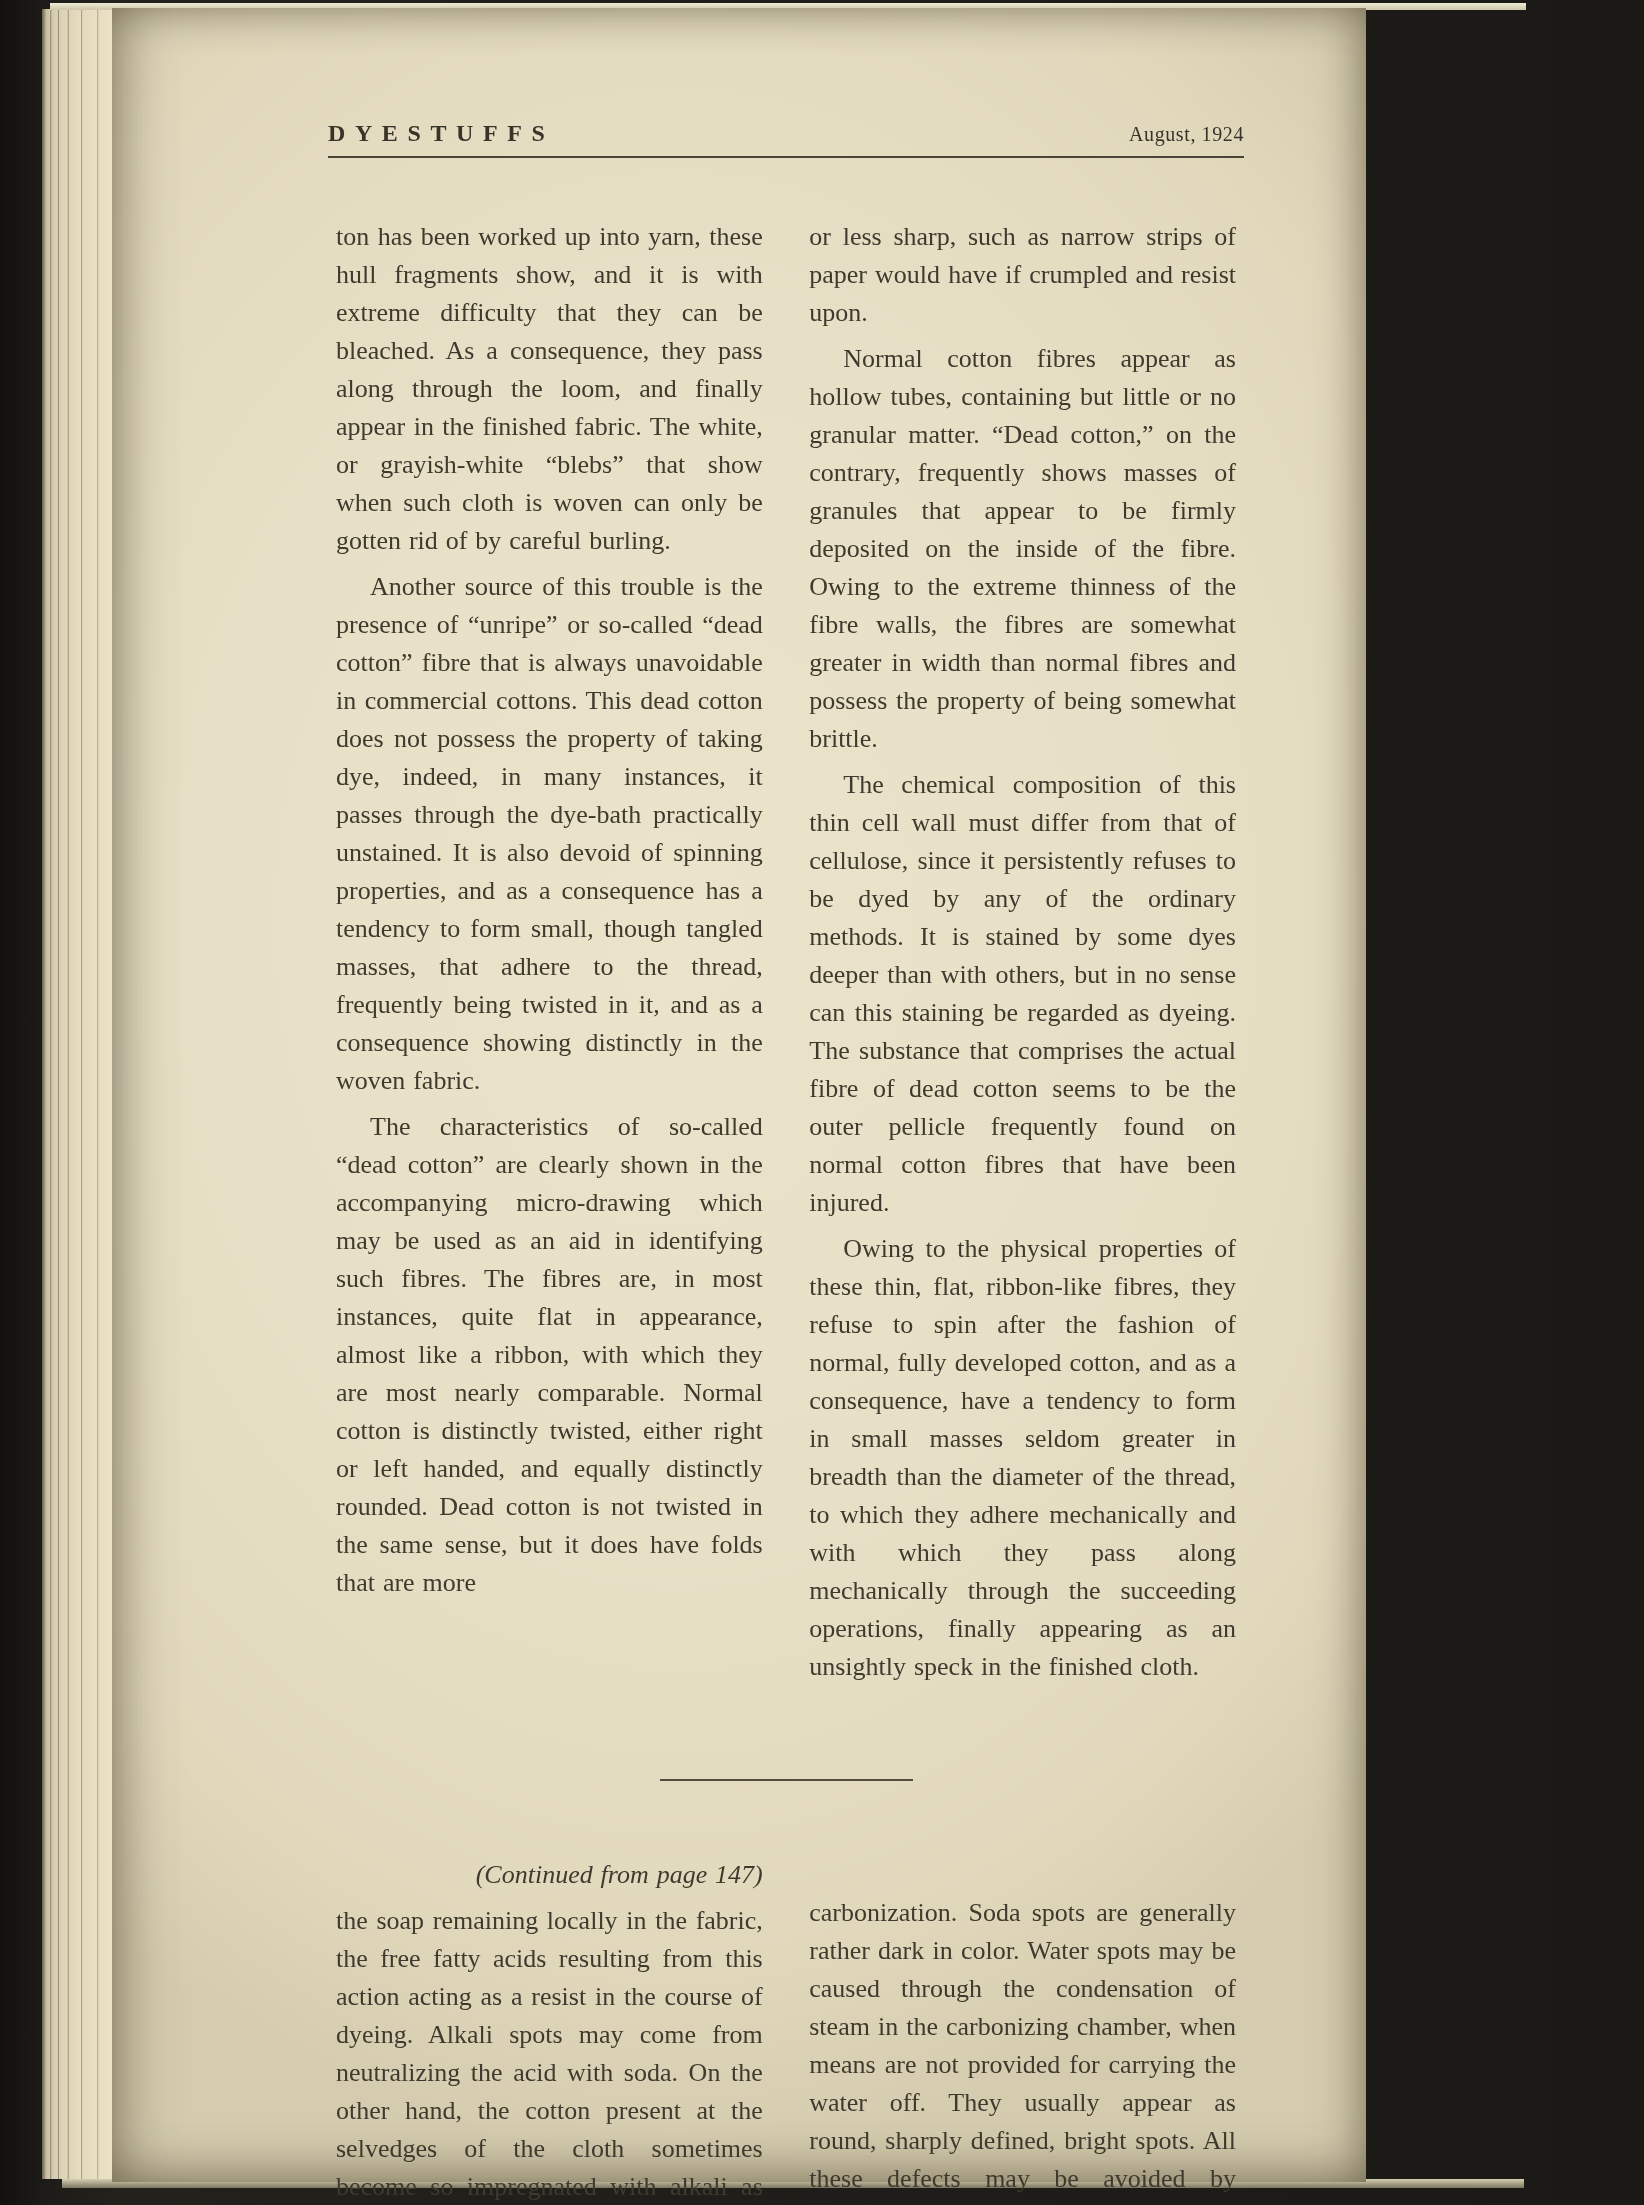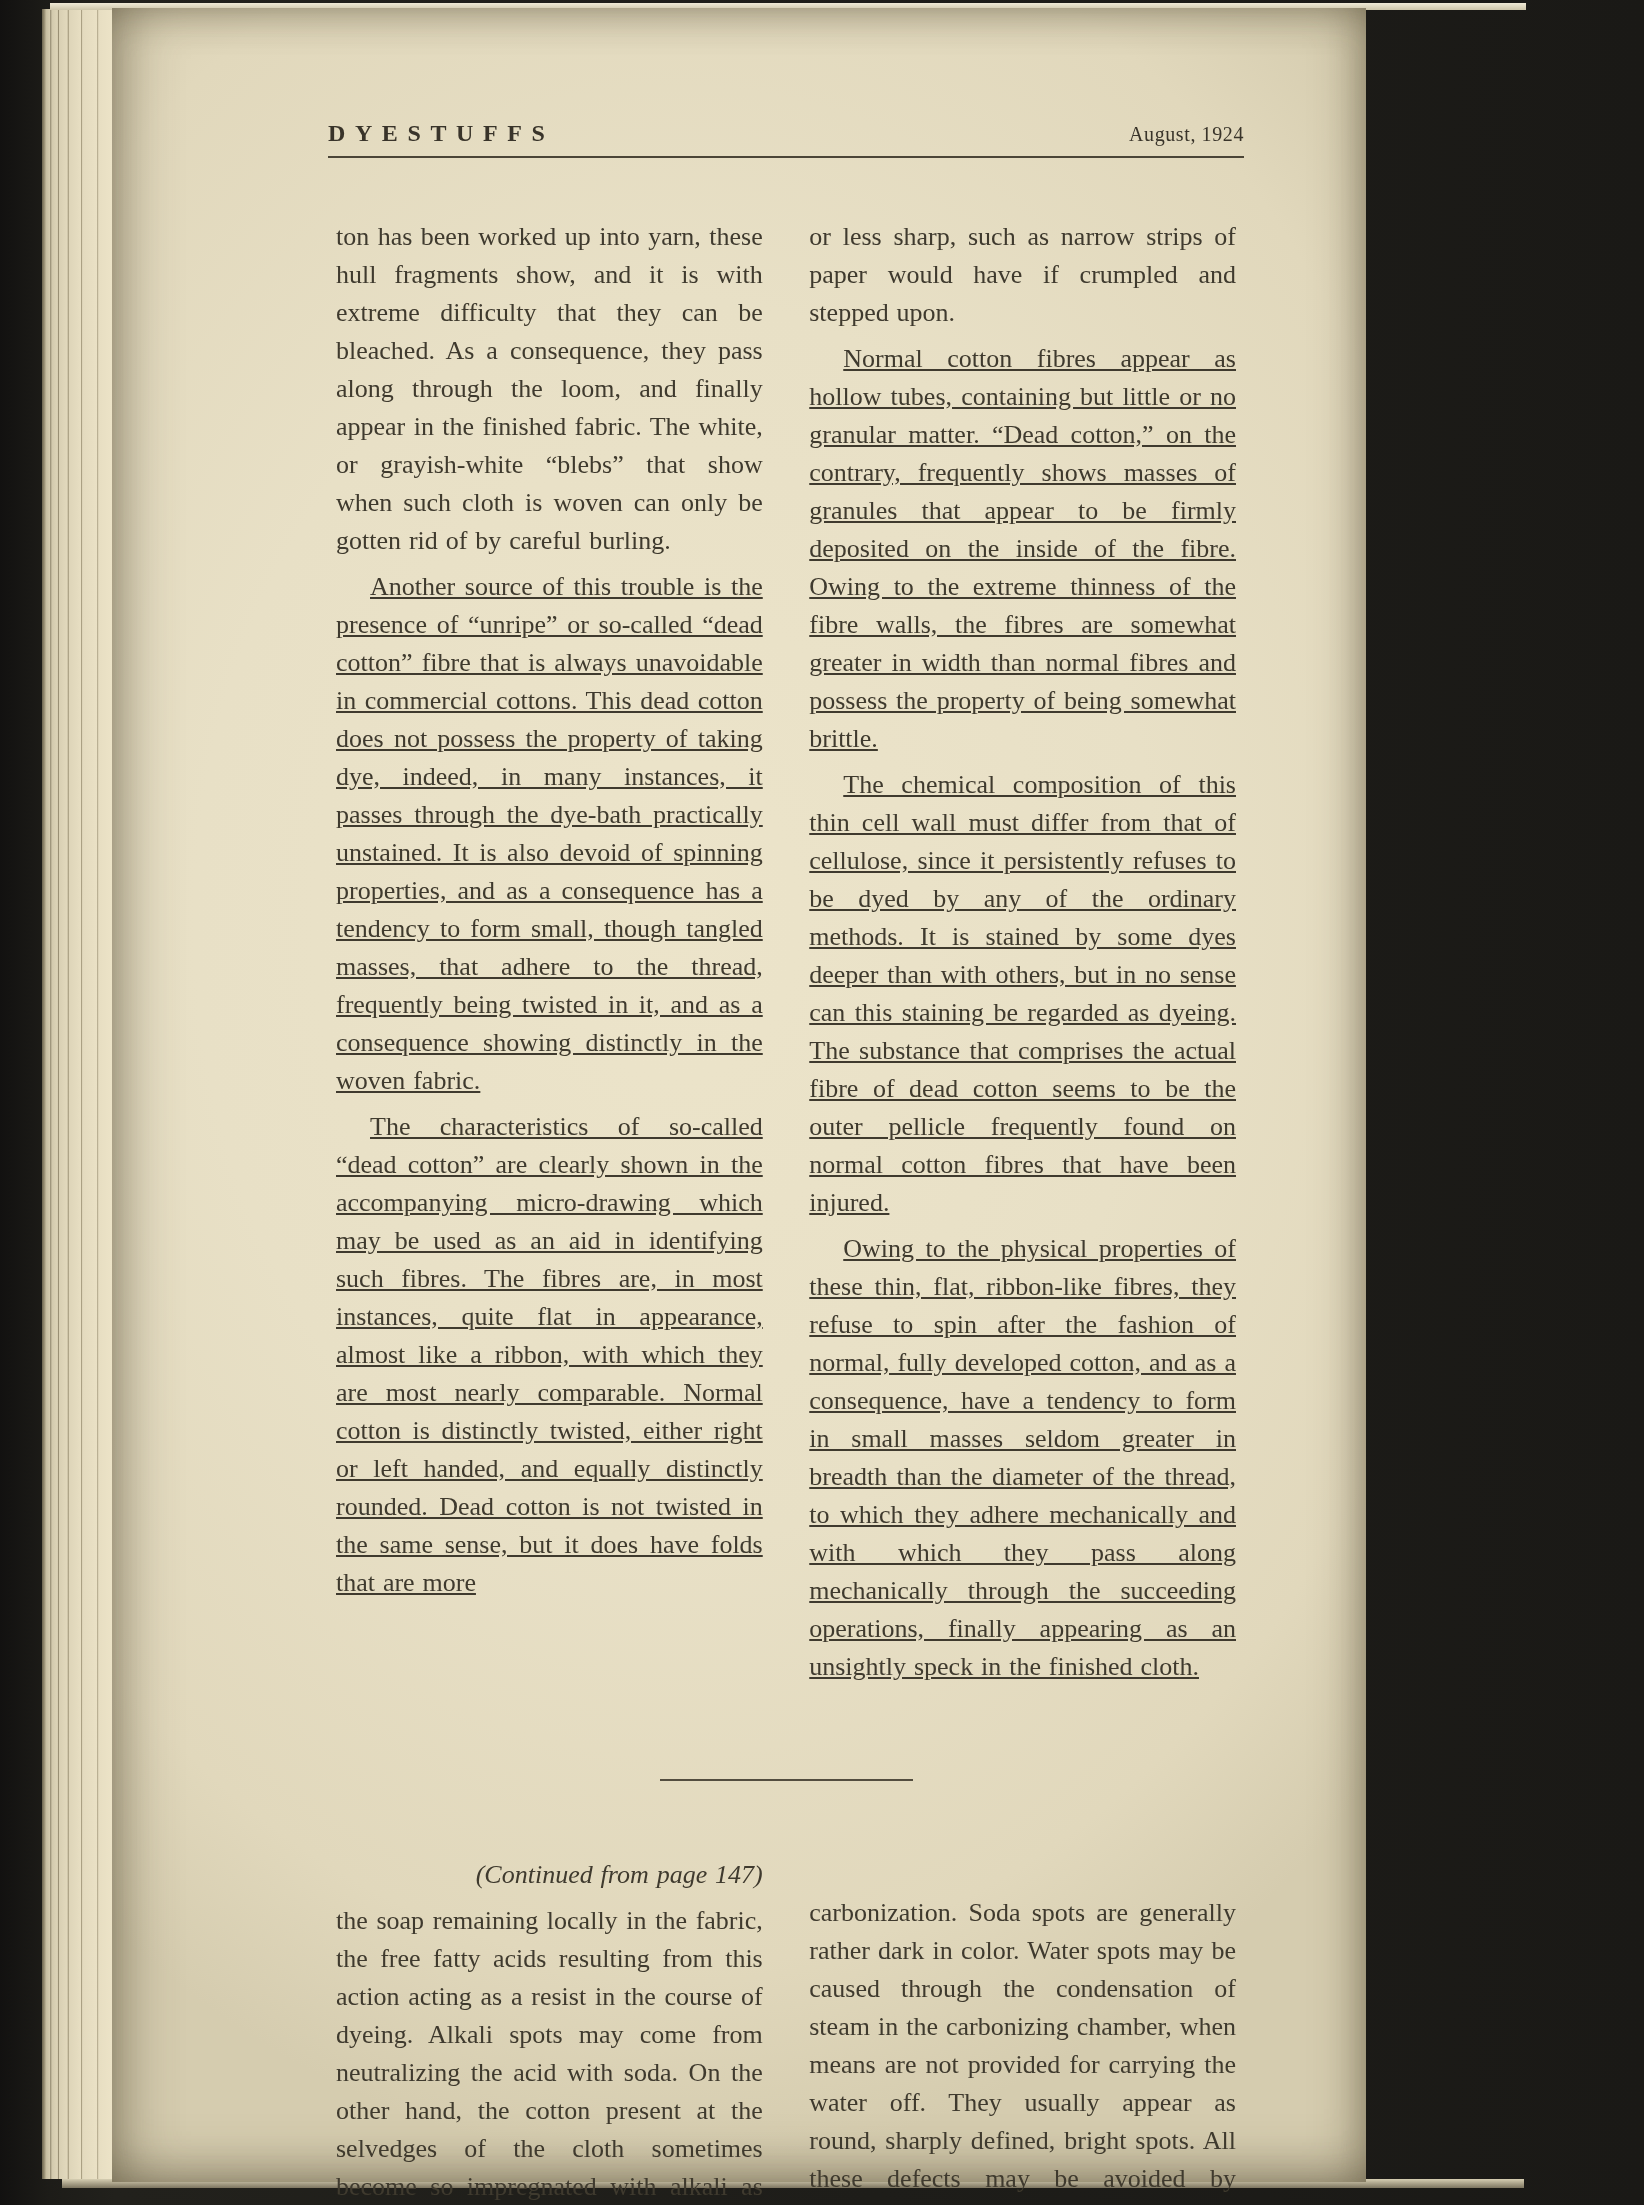--- a/index.html
+++ b/index.html
@@ -92,21 +92,21 @@
   .section1 { margin-top: 52px; }
   .col {
     flex: 1 1 0;
     font-size: 26px;
     line-height: 38px;
     text-align: justify;
     color: #3f3a2e;
     word-spacing: 1.4px;
   }
   .col p { margin: 8px; }
-  .ind { text-indent: 34px; text-decoration: underline; }
+  .ind { text-indent: 34px; }
 
   .divider {
     width: 253px;
     border-top: 2.8px solid rgba(58, 52, 40, 0.85);
     margin: 85px auto 67px auto;
   }
 
   .note {
     text-align: right;
     font-style: italic;
@@ -138,21 +138,21 @@
       </div>
       <div class="rule"></div>
 
       <div class="cols section1">
         <div class="col">
           <p>ton has been worked up into yarn, these hull fragments show, and it is with extreme difficulty that they can be bleached. As a consequence, they pass along through the loom, and finally appear in the finished fabric. The white, or grayish-white “blebs” that show when such cloth is woven can only be gotten rid of by careful burling.</p>
           <p class="ind">Another source of this trouble is the presence of “unripe” or so-called “dead cotton” fibre that is always unavoidable in commercial cottons. This dead cotton does not possess the property of taking dye, indeed, in many instances, it passes through the dye-bath practically unstained. It is also devoid of spinning properties, and as a consequence has a tendency to form small, though tangled masses, that adhere to the thread, frequently being twisted in it, and as a consequence showing distinctly in the woven fabric.</p>
           <p class="ind">The characteristics of so-called “dead cotton” are clearly shown in the accompanying micro-drawing which may be used as an aid in identifying such fibres. The fibres are, in most instances, quite flat in appearance, almost like a ribbon, with which they are most nearly comparable. Normal cotton is distinctly twisted, either right or left handed, and equally distinctly rounded. Dead cotton is not twisted in the same sense, but it does have folds that are more</p>
         </div>
         <div class="col">
-          <p>or less sharp, such as narrow strips of paper would have if crumpled and stepped upon.</p>
+          <p>or less sharp, such as narrow strips of paper would have if crumpled and resist upon.</p>
           <p class="ind">Normal cotton fibres appear as hollow tubes, containing but little or no granular matter. “Dead cotton,” on the contrary, frequently shows masses of granules that appear to be firmly deposited on the inside of the fibre. Owing to the extreme thinness of the fibre walls, the fibres are somewhat greater in width than normal fibres and possess the property of being somewhat brittle.</p>
           <p class="ind">The chemical composition of this thin cell wall must differ from that of cellulose, since it persistently refuses to be dyed by any of the ordinary methods. It is stained by some dyes deeper than with others, but in no sense can this staining be regarded as dyeing. The substance that comprises the actual fibre of dead cotton seems to be the outer pellicle frequently found on normal cotton fibres that have been injured.</p>
           <p class="ind">Owing to the physical properties of these thin, flat, ribbon-like fibres, they refuse to spin after the fashion of normal, fully developed cotton, and as a consequence, have a tendency to form in small masses seldom greater in breadth than the diameter of the thread, to which they adhere mechanically and with which they pass along mechanically through the succeeding operations, finally appearing as an unsightly speck in the finished cloth.</p>
         </div>
       </div>
 
       <div class="divider"></div>
 
       <div class="cols section2">
         <div class="col">

